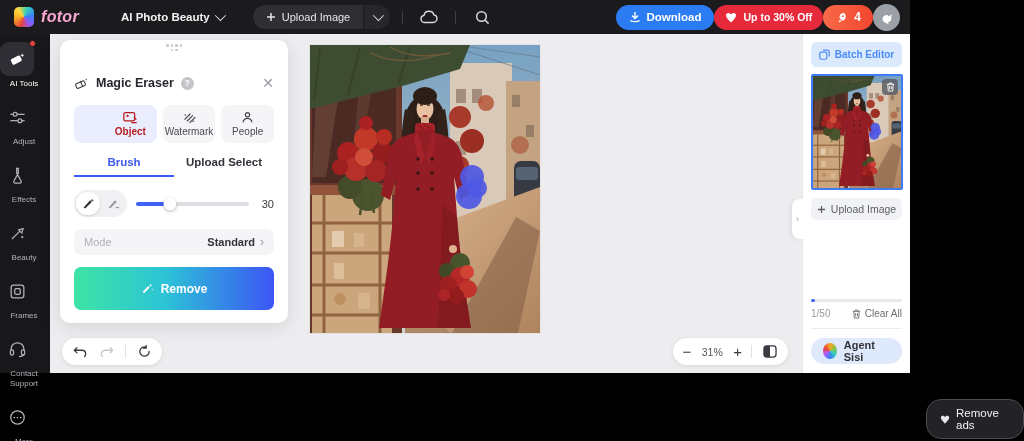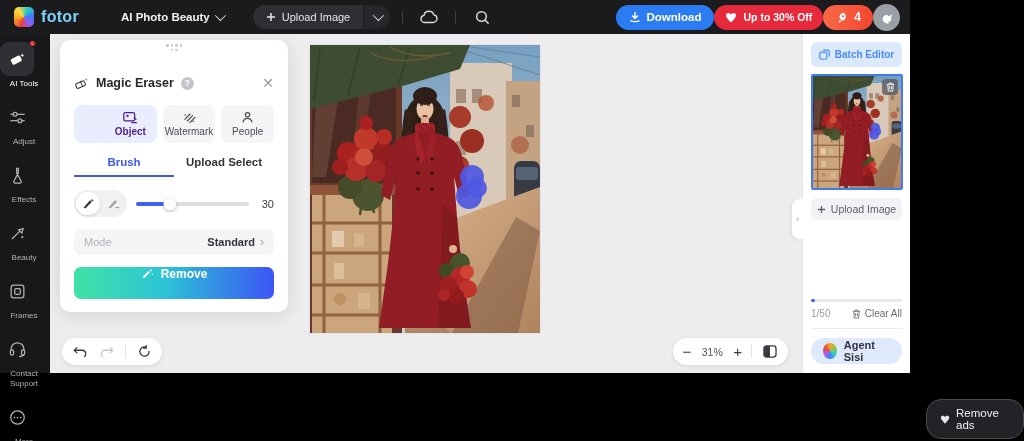--- a/index.html
+++ b/index.html
@@ -6,21 +6,21 @@
   body { background:#000; font-family:"Liberation Sans", sans-serif; -webkit-font-smoothing:antialiased; }
   .stage { position:relative; width:1024px; height:441px; background:#000; overflow:hidden; }
   .app { position:absolute; left:0; top:0; width:910px; height:373px; background:#ededef; }
 
   
   .topbar { position:absolute; left:0; top:0; width:910px; height:34px; background:#1b1b1e;
             display:flex; align-items:center; padding:0 10px 0 14px; z-index:30; }
   .logo { display:flex; align-items:center; gap:7px; }
   .logo-mark { width:20px; height:20px; border-radius:5px;
                background:conic-gradient(from 200deg,#e8433f,#f5a623,#ffd93d,#35d0ba,#3b82f6,#8b5cf6,#e8433f); }
-  .logo-text { color:#7dd3fc; font-size:16px; font-weight:bold; letter-spacing:.3px; }
+  .logo-text { color:#f9a8d4; font-size:16px; font-weight:bold; letter-spacing:.3px;font-style:italic; }
   .app-menu { display:flex; align-items:center; gap:5px; margin-left:42px; color:#f2f2f4;
               font-size:11.5px; font-weight:bold; cursor:pointer; }
   .chev-dn { width:8px; height:8px; border-right:1.5px solid #d6d6da; border-bottom:1.5px solid #d6d6da;
              transform:rotate(45deg) translateY(-2px); }
   .upload-group { display:flex; margin-left:30px; height:24px; }
   .upload-main { display:flex; align-items:center; gap:6px; background:#2e2e33; color:#e6e6ea;
                  font-size:11px; padding:0 13px; border-radius:12px 0 0 12px; cursor:pointer; }
   .upload-caret { width:26px; display:flex; align-items:center; justify-content:center;
                   background:#27272b; border-radius:0 12px 12px 0; margin-left:1px; cursor:pointer; }
   .tb-divider { width:1px; height:13px; background:#3e3e43; margin:0 12px; }
@@ -70,42 +70,42 @@
   .drag-dots i { width:2.5px; height:2.5px; border-radius:50%; background:#c8c8cd; }
   .ep-header { display:flex; align-items:center; gap:7px; margin-top:22px; height:20px; }
   .ep-title { font-size:12.5px; font-weight:bold; color:#27272d; }
   .help-bubble { width:13px; height:13px; border-radius:50%; background:#c4c4ca; color:#fff; font-size:9px;
                  display:flex; align-items:center; justify-content:center; font-weight:bold; cursor:pointer; }
   .ep-close { margin-left:auto; color:#9a9aa0; font-size:14px; cursor:pointer; line-height:1; }
   .ep-tabs { display:flex; gap:6px; margin-top:12px; }
   .ep-tab { flex:1; height:38px; border-radius:8px; background:#f5f5f7; color:#4a4a52; display:flex;
             flex-direction:column; align-items:center; justify-content:center; gap:2px; cursor:pointer; }
   .ep-tab span { font-size:10px; }
-  .ep-tab.active { background:#e9edfe; color:#4c1d95;padding-left:30px; }
+  .ep-tab.active { background:#e9edfe; color:#b91c1c;padding-left:30px; }
   .ep-tab.active span { font-weight:bold; }
   .mode-tabs { display:flex; margin-top:13px; }
   .mode-tab { flex:1; text-align:center; font-size:11.5px; font-weight:bold; color:#33333a;
               padding-bottom:7px; border-bottom:2px solid transparent; cursor:pointer; }
   .mode-tab.active { color:#3d5af1; border-bottom-color:#3d5af1; }
   .brush-row { display:flex; align-items:center; gap:9px; margin-top:13px; height:27px; }
   .brush-toggle { display:flex; background:#f1f1f4; border-radius:14px; padding:2px; gap:1px; }
   .brush-opt { width:24px; height:23px; border-radius:11px; display:flex; align-items:center;
                justify-content:center; color:#9a9aa0; cursor:pointer; }
   .brush-opt.active { background:#fff; color:#2e2e36; box-shadow:0 1px 3px rgba(0,0,0,.15); }
   .slider { position:relative; flex:1; height:4px; border-radius:2px; background:#dddde2; cursor:pointer; }
   .slider-fill { position:absolute; left:0; top:0; height:4px; border-radius:2px; background:#3f62f4; width:30%; }
   .slider-thumb { position:absolute; top:50%; left:30%; width:13px; height:13px; border-radius:50%;
                   background:#fff; box-shadow:0 1px 3px rgba(0,0,0,.3); transform:translate(-50%,-50%); cursor:grab; }
   .slider-val { font-size:11px; color:#3a3a40; width:16px; text-align:right; }
   .mode-row { display:flex; align-items:center; margin-top:12px; height:26px; background:#f5f5f7;
               border-radius:7px; padding:0 10px; cursor:pointer; }
   .mode-label { font-size:11px; color:#b0b0b6; }
   .mode-value { margin-left:auto; font-size:11px; font-weight:bold; color:#33333a; }
   .mode-arrow { color:#9a9aa0; font-size:12px; margin-left:5px; }
-  .remove-btn { margin-top:12px; height:32px; border-radius:7px; display:flex; 
+  .remove-btn { margin-top:12px; height:43px; border-radius:7px; display:flex; align-items:center;
                 justify-content:center; gap:7px; color:#fff; font-size:12px; font-weight:bold; cursor:pointer;
                 background:linear-gradient(90deg,#3fe3a4,#2cc4d6 45%,#3c55f5); }
 
   
   .rpanel { position:absolute; left:802px; top:34px; width:108px; height:339px; background:#fff;
             border-left:1px solid #e8e8ec; display:flex; flex-direction:column; padding:8px 8px 0; z-index:20; }
   .batch-btn { height:25px; border-radius:6px; background:#dbe9fd; color:#4a8bf8; font-size:10px;
                font-weight:bold; display:flex; align-items:center; justify-content:center; gap:5px; cursor:pointer; }
   .thumb { position:relative; width:92px; height:116px; margin:7px auto 0; border:2px solid #3f7bf5;
            border-radius:2px; overflow:hidden; cursor:pointer; background:#cbb9a8; }

